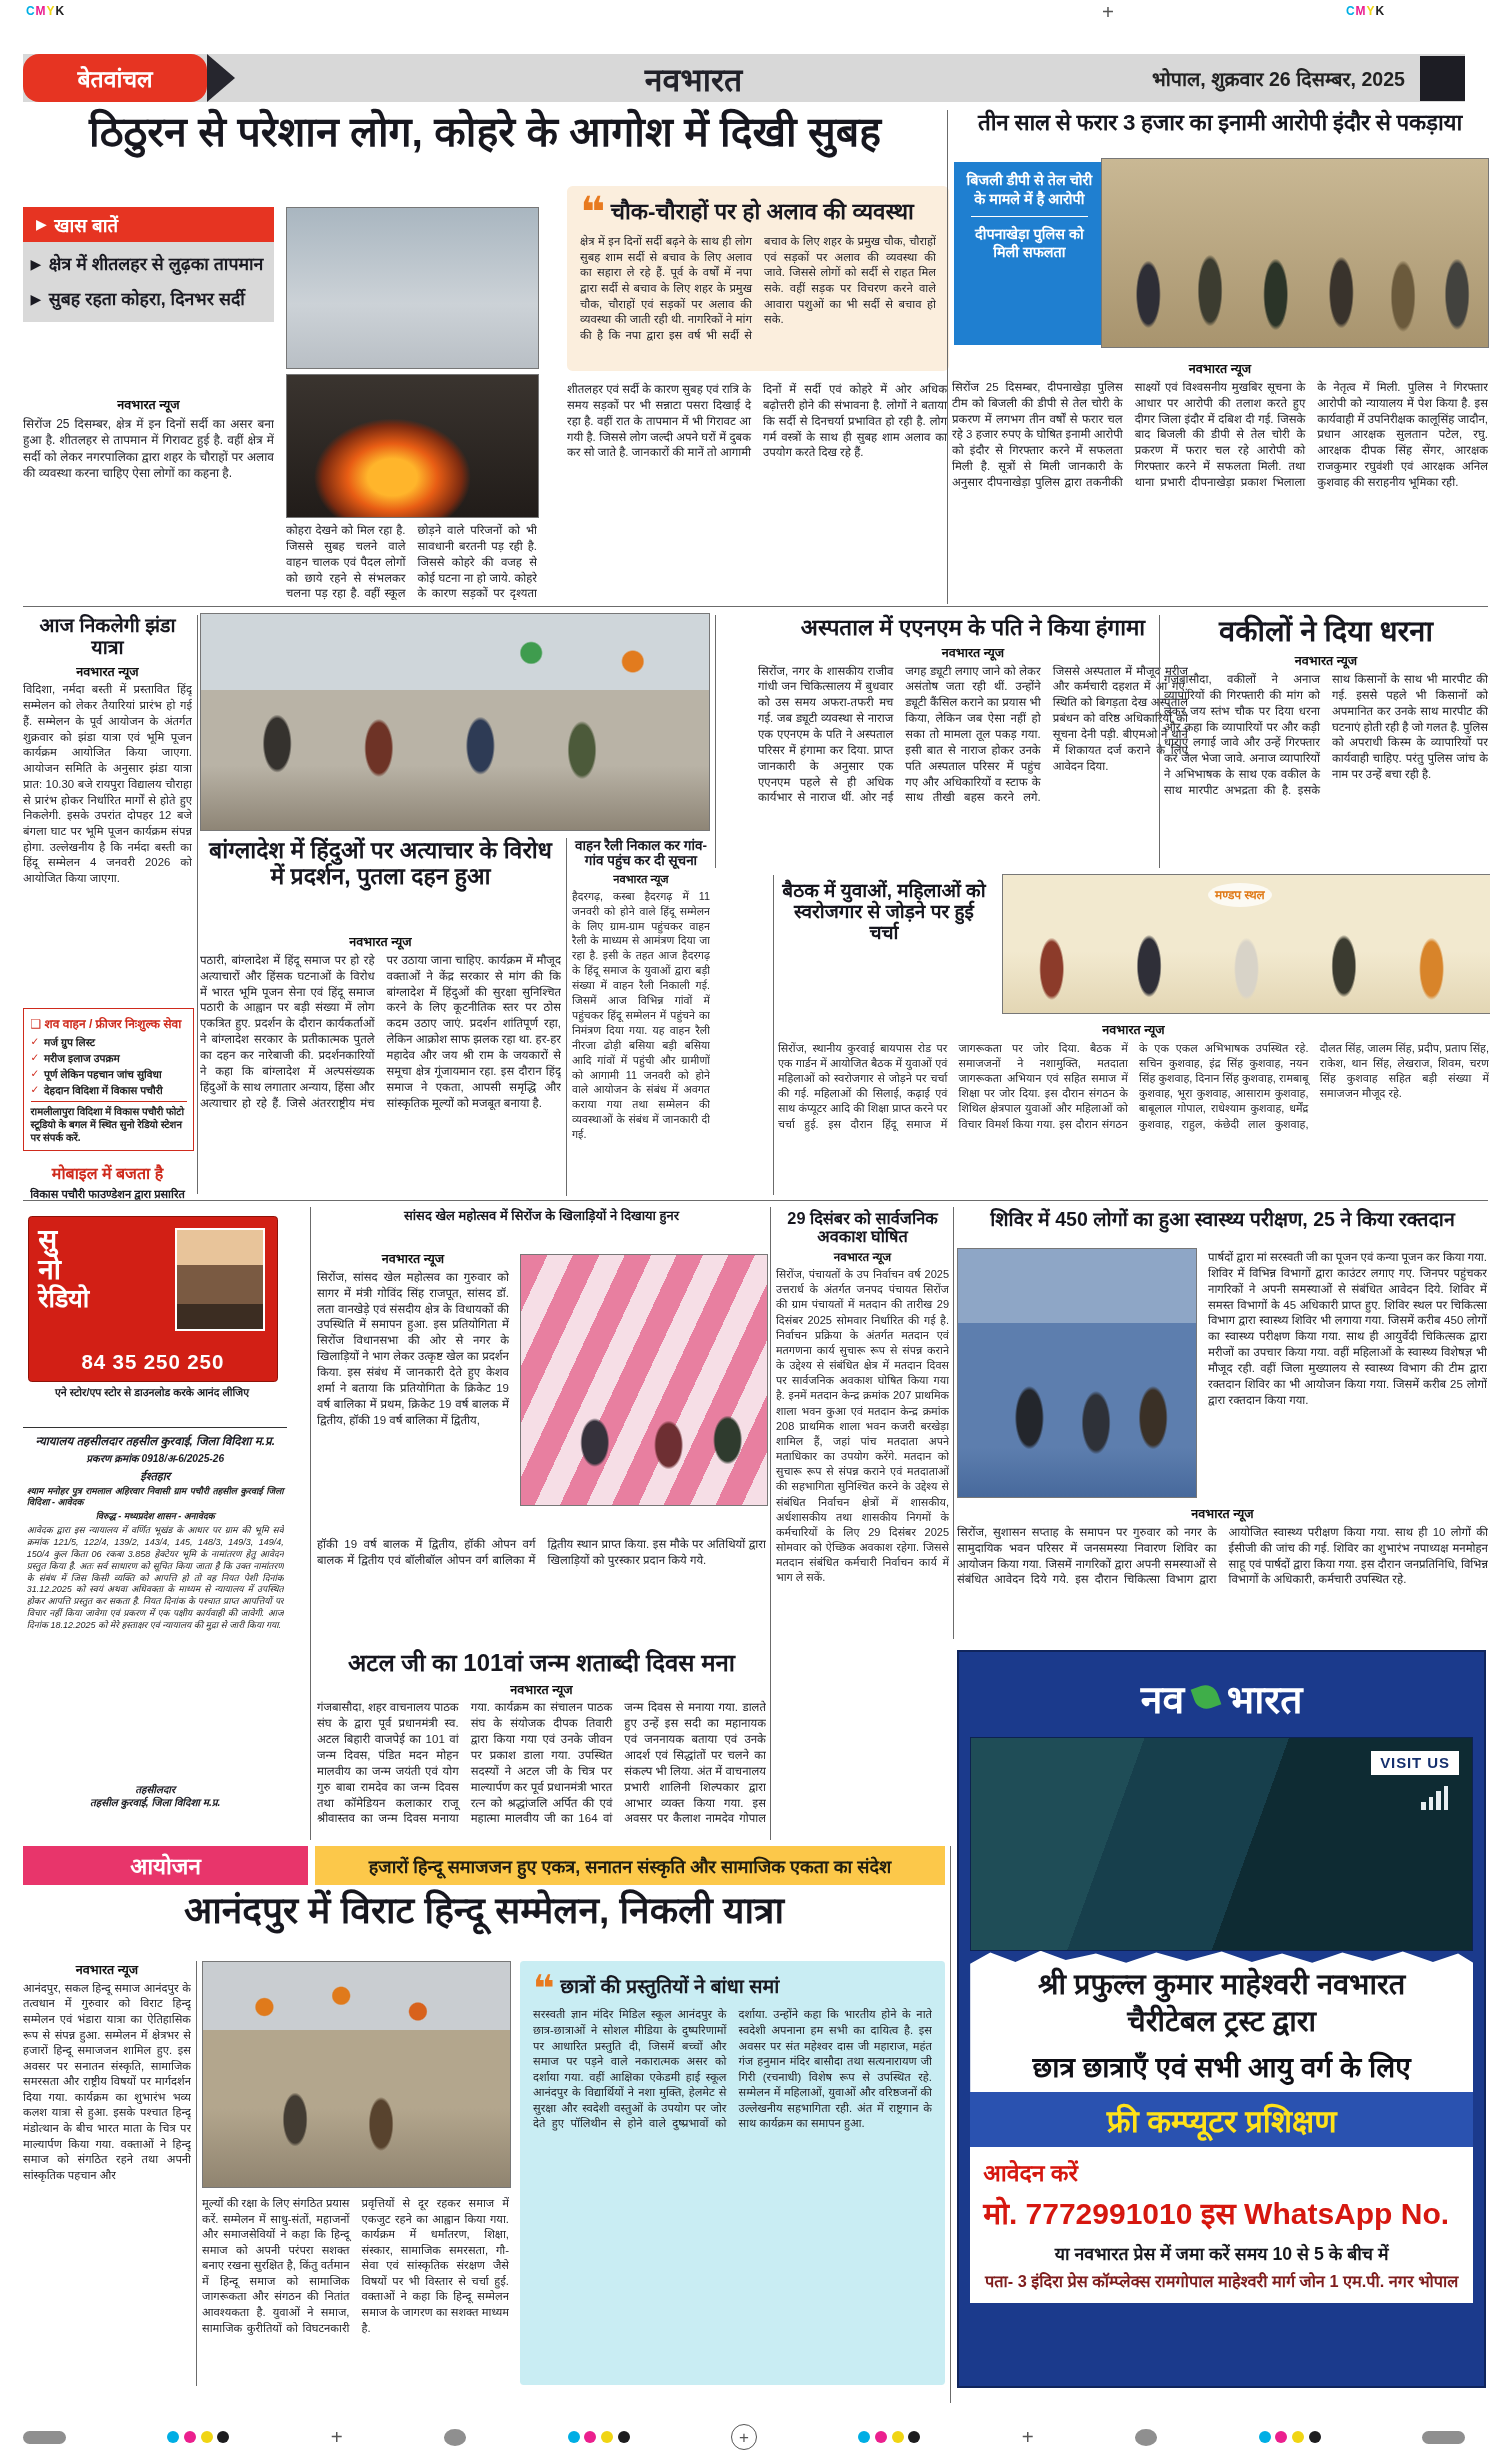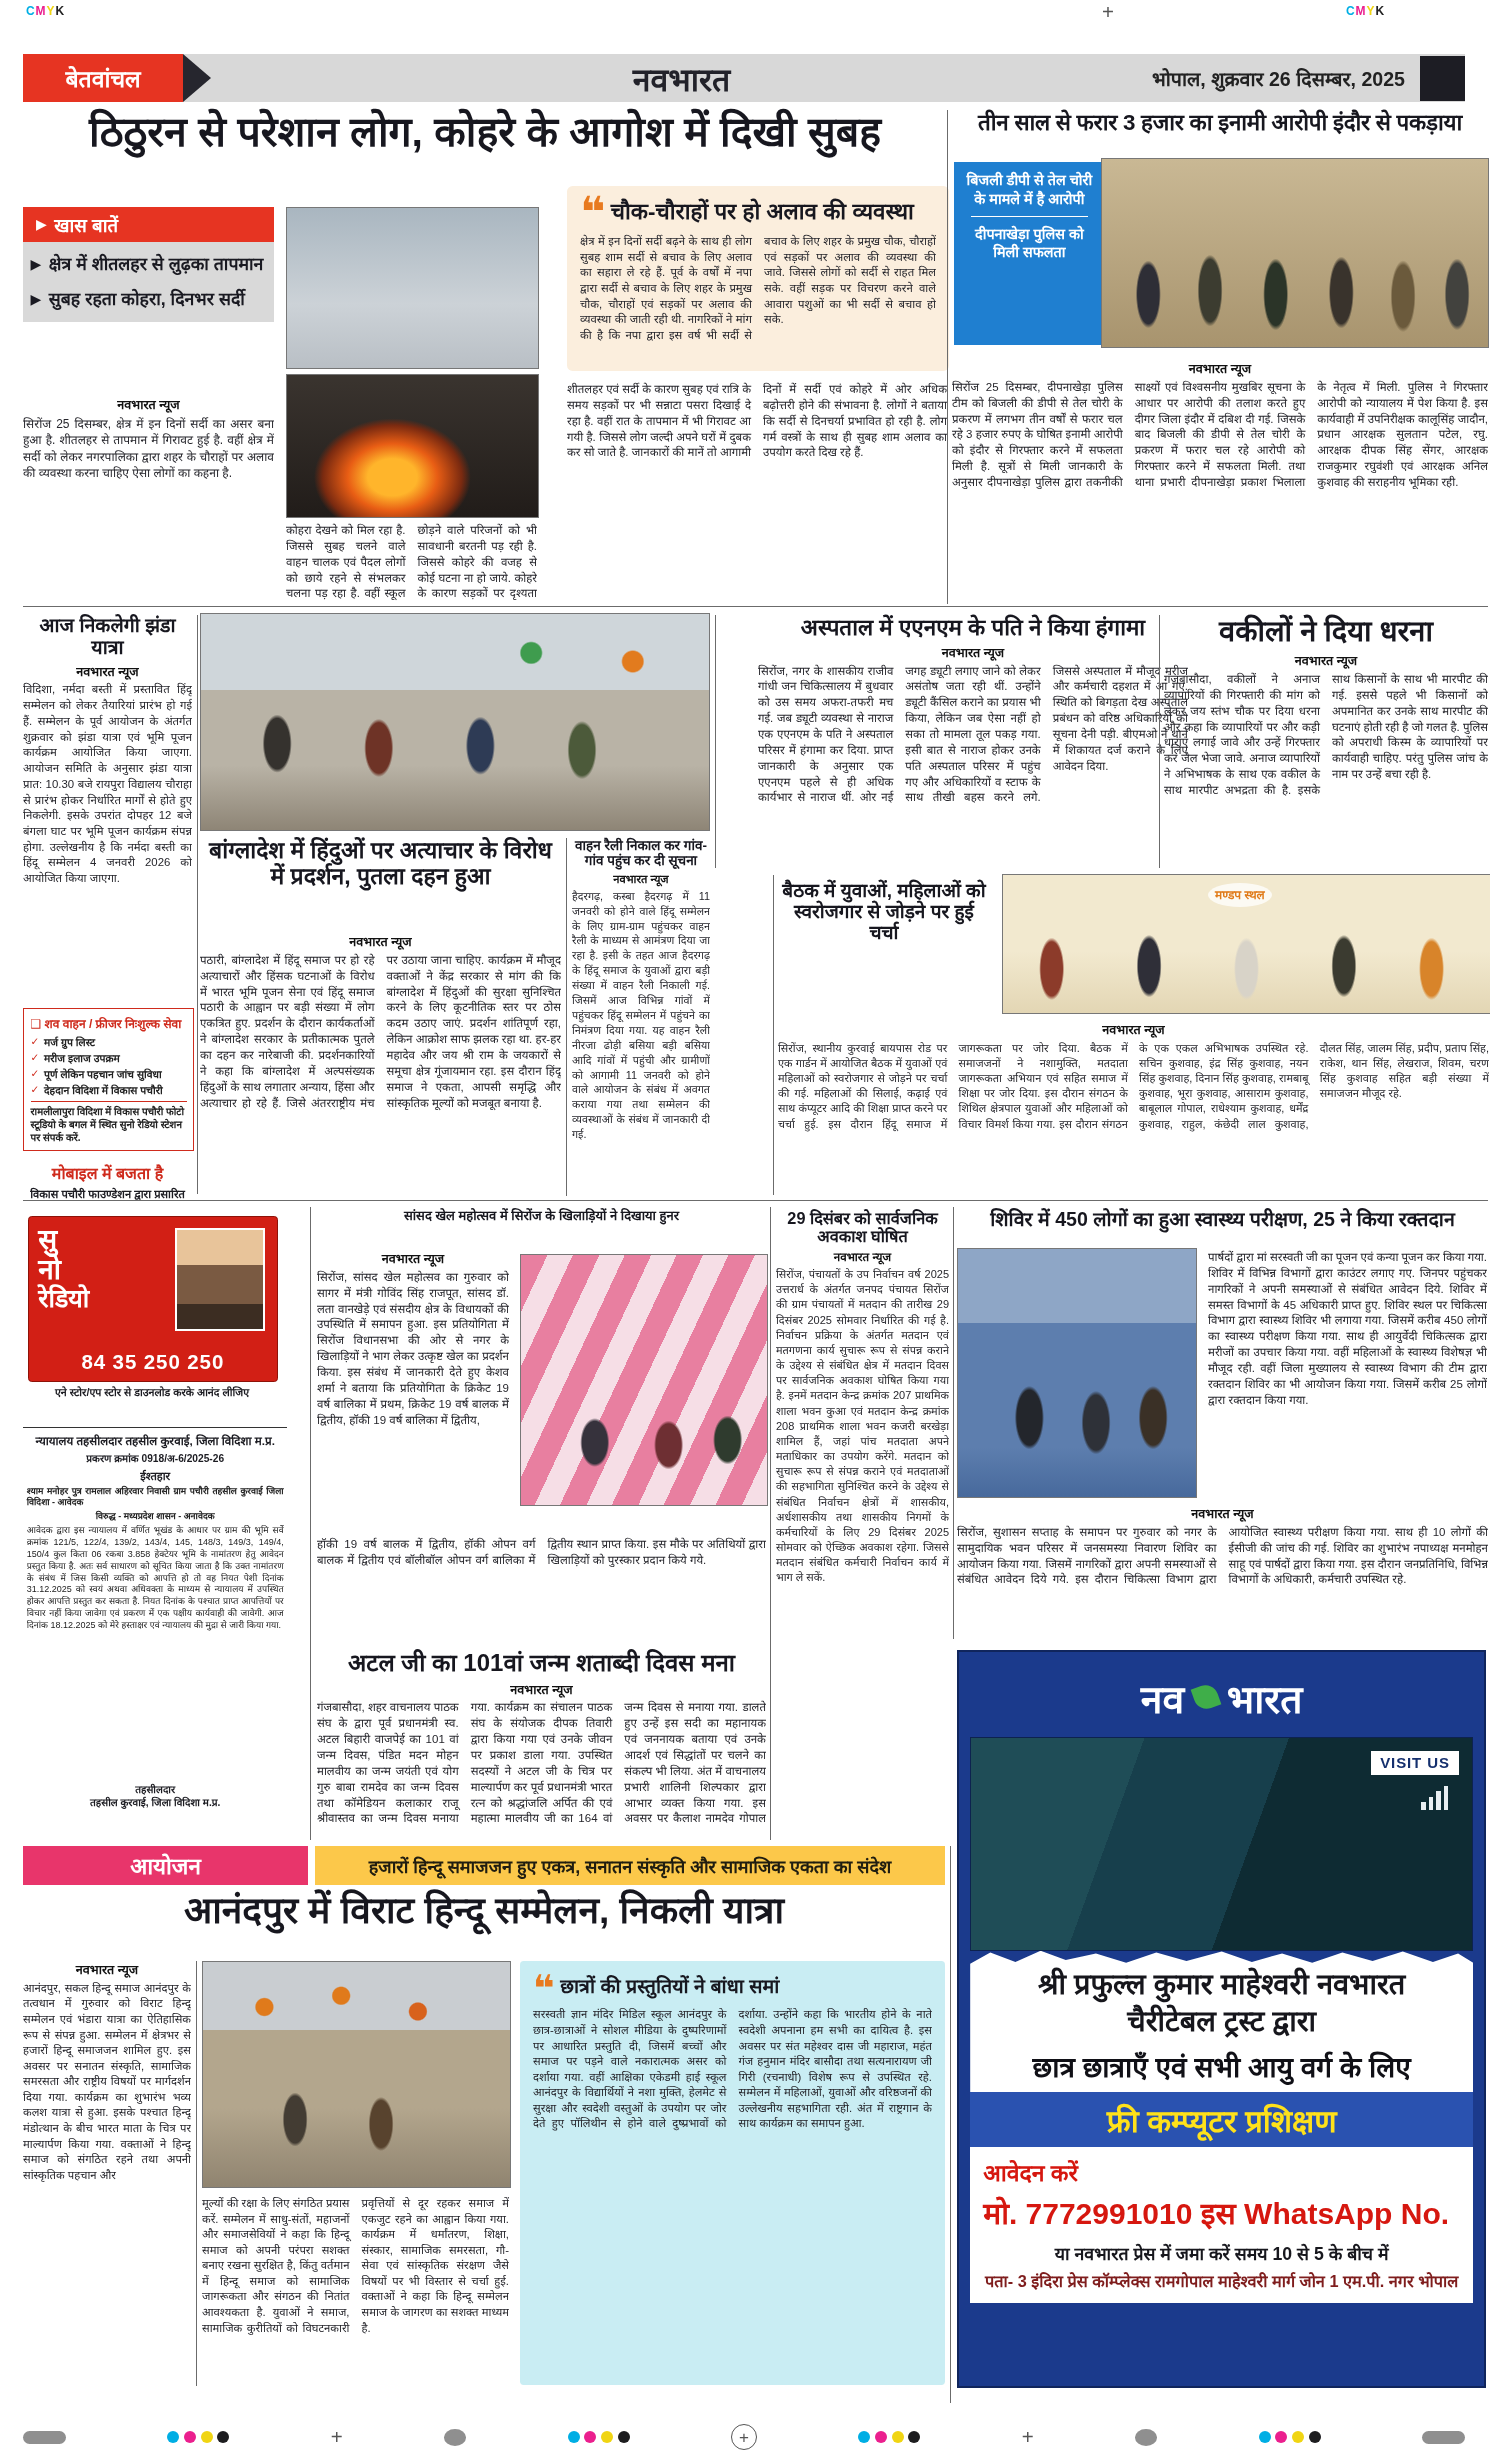--- a/index.html
+++ b/index.html
@@ -11,21 +11,21 @@
   .btxt{font-size:11.5px;line-height:1.38;text-align:justify;color:#26262c;overflow:hidden;}
   .cols2{columns:2;column-gap:12px;}
   .cols3{columns:3;column-gap:12px;}
   .cols4{columns:4;column-gap:11.2px;}
   .kick{font-weight:700;text-align:center;font-size:12.6px;margin-bottom:2.8px;color:#111;}
   .photo{border:0.9px solid #777;background-size:cover;}
   .vr{position:absolute;width:0.9px;background:#6b6b6b;}
   .hr2{position:absolute;height:0.9px;background:#6b6b6b;}
   
   .masthead{background:#d8d8d8;display:flex;align-items:center;}
-  .edflag{position:relative;height:100%;width:160px;background:#e63422;display:flex;align-items:center;justify-content:center;}
+  .edflag{position:relative;height:100%;width:184px;background:#e63422;display:flex;align-items:center;justify-content:center;border-radius:16px;}
   .edflag span{color:#fff;font-weight:800;font-size:23px;}
   .edarrow{width:0;height:0;border-top:24px solid transparent;border-bottom:24px solid transparent;border-left:28px solid #26262e;}
   .mast-title{flex:1;text-align:center;font-weight:800;font-size:32px;color:#22222a;}
   .mast-date{font-weight:700;font-size:19.6px;color:#222;margin-right:60px;white-space:nowrap;}
   .blacksq{position:absolute;right:0;top:1.9px;width:45px;height:45px;background:#1d1d24;}
   
   .khas-h{background:#e63422;color:#fff;font-weight:800;font-size:18.6px;height:35px;display:flex;align-items:center;padding-left:13px;gap:7.5px;}
   .khas-b{background:#d9d9d9;padding:11.2px 9.3px 9.3px 7.5px;}
   .khas-item{display:flex;gap:7.5px;font-weight:800;font-size:17.7px;line-height:1.25;color:#1a1a22;margin-bottom:13px;}
   .tri{color:#1a1a22;font-size:14px;line-height:1.6;}
@@ -44,21 +44,21 @@
   .seva .it{font-size:10.5px;font-weight:700;color:#222;display:flex;gap:4.7px;margin-bottom:1.9px;}
   .seva .ck{color:#cf2b1d;font-weight:800;}
   .seva .nt{font-size:10px;font-weight:700;color:#222;margin-top:3.7px;line-height:1.3;border-top:0.9px solid #cf2b1d;padding-top:3.7px;}
   
   .radio{background:#d21f15;border:1.9px solid #8e1208;border-radius:3.7px;color:#fff;padding:7.5px 9.3px;position:relative;}
   .radio .big{font-weight:800;font-size:28px;line-height:1.08;}
   .radio .ph{position:absolute;right:11.2px;top:11.2px;width:86px;height:99px;border:2.8px solid #fff;
              background:linear-gradient(#e8c49a 0 35%,#7a5a42 35% 75%,#3c2d22 75%);}
   .radio .tel{position:absolute;left:0;right:0;bottom:7.5px;text-align:center;font-weight:800;font-size:20.5px;letter-spacing:0.9px;}
   
-  .notice{border-top:1.9px solid #333;border-bottom:1.9px solid #333;padding:5.6px 3.7px;}
+  .notice{border-top:1.9px solid #333;border-bottom:1.9px solid #333;padding:5.6px 3.7px;font-style:italic;}
   .notice .c1{font-weight:800;font-size:11.7px;text-align:center;line-height:1.25;}
   .notice .c2{font-size:10.2px;text-align:center;font-weight:700;margin:2.8px 0;}
   .notice .c3{font-size:11.2px;font-weight:800;text-align:center;margin-bottom:2.8px;}
   .notice .p{font-size:9px;line-height:1.32;text-align:justify;color:#222;}
   .notice .sg{font-size:10.2px;font-weight:800;text-align:center;margin-top:4.7px;line-height:1.3;}
   
   .trust{background:#1b3a8c;border:2.8px solid #10255c;padding:11.2px;}
   .trust .logo{display:flex;justify-content:center;align-items:center;gap:9.3px;color:#fff;font-weight:800;font-size:39px;padding:7.5px 0 13px;}
   .leaf{width:24px;height:24px;border-radius:0 13px 0 13px;background:#3fae49;transform:rotate(-20deg);}
   .trust .photo2{position:relative;height:212px;border:0.9px solid #0d224f;

